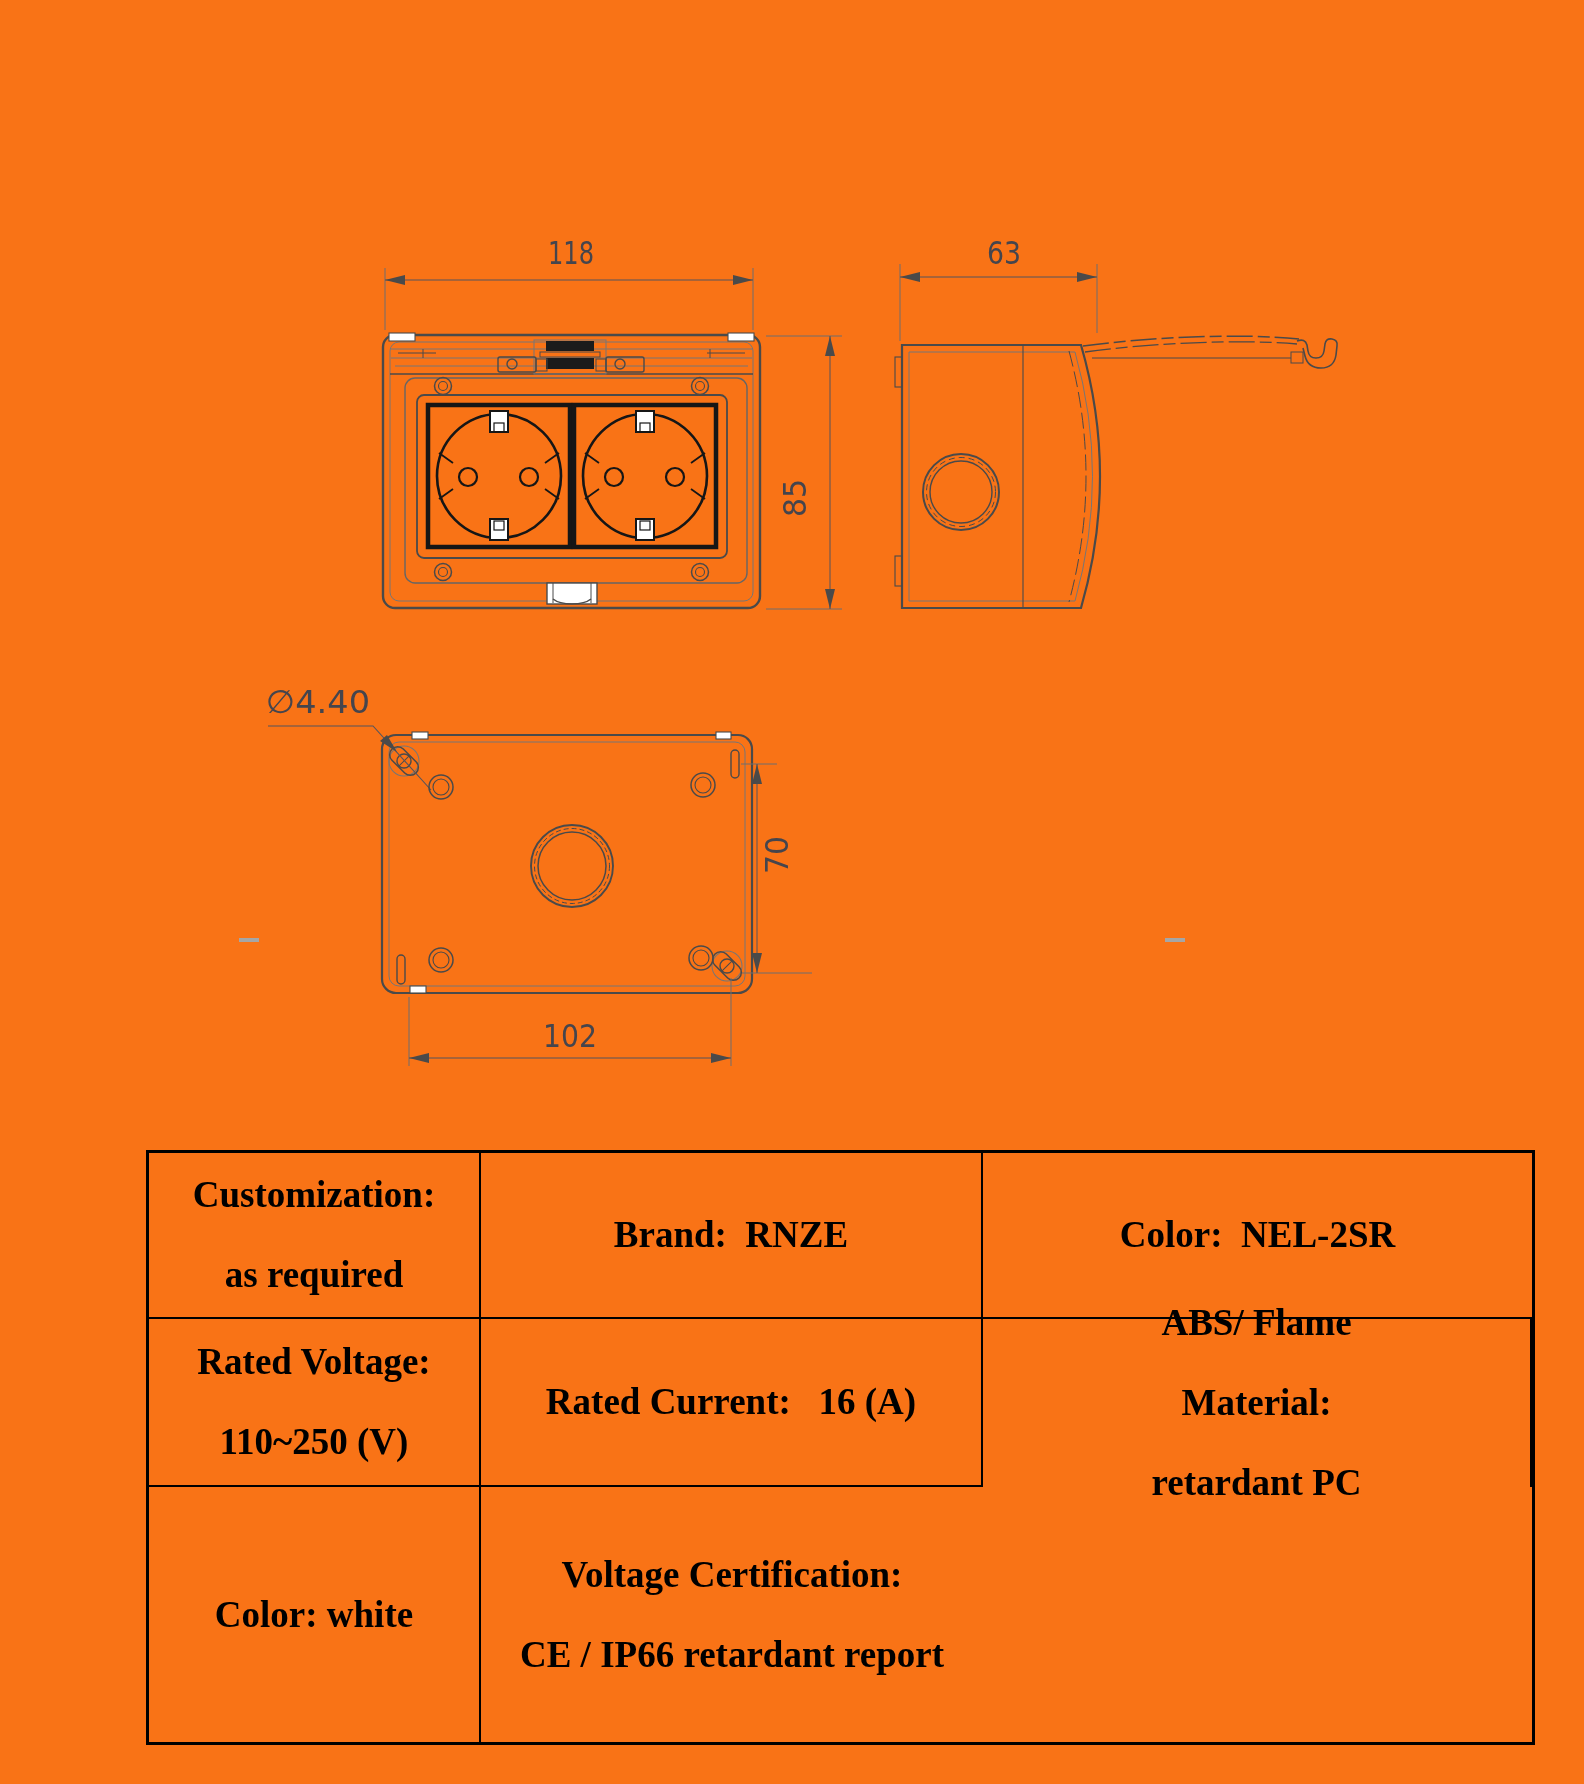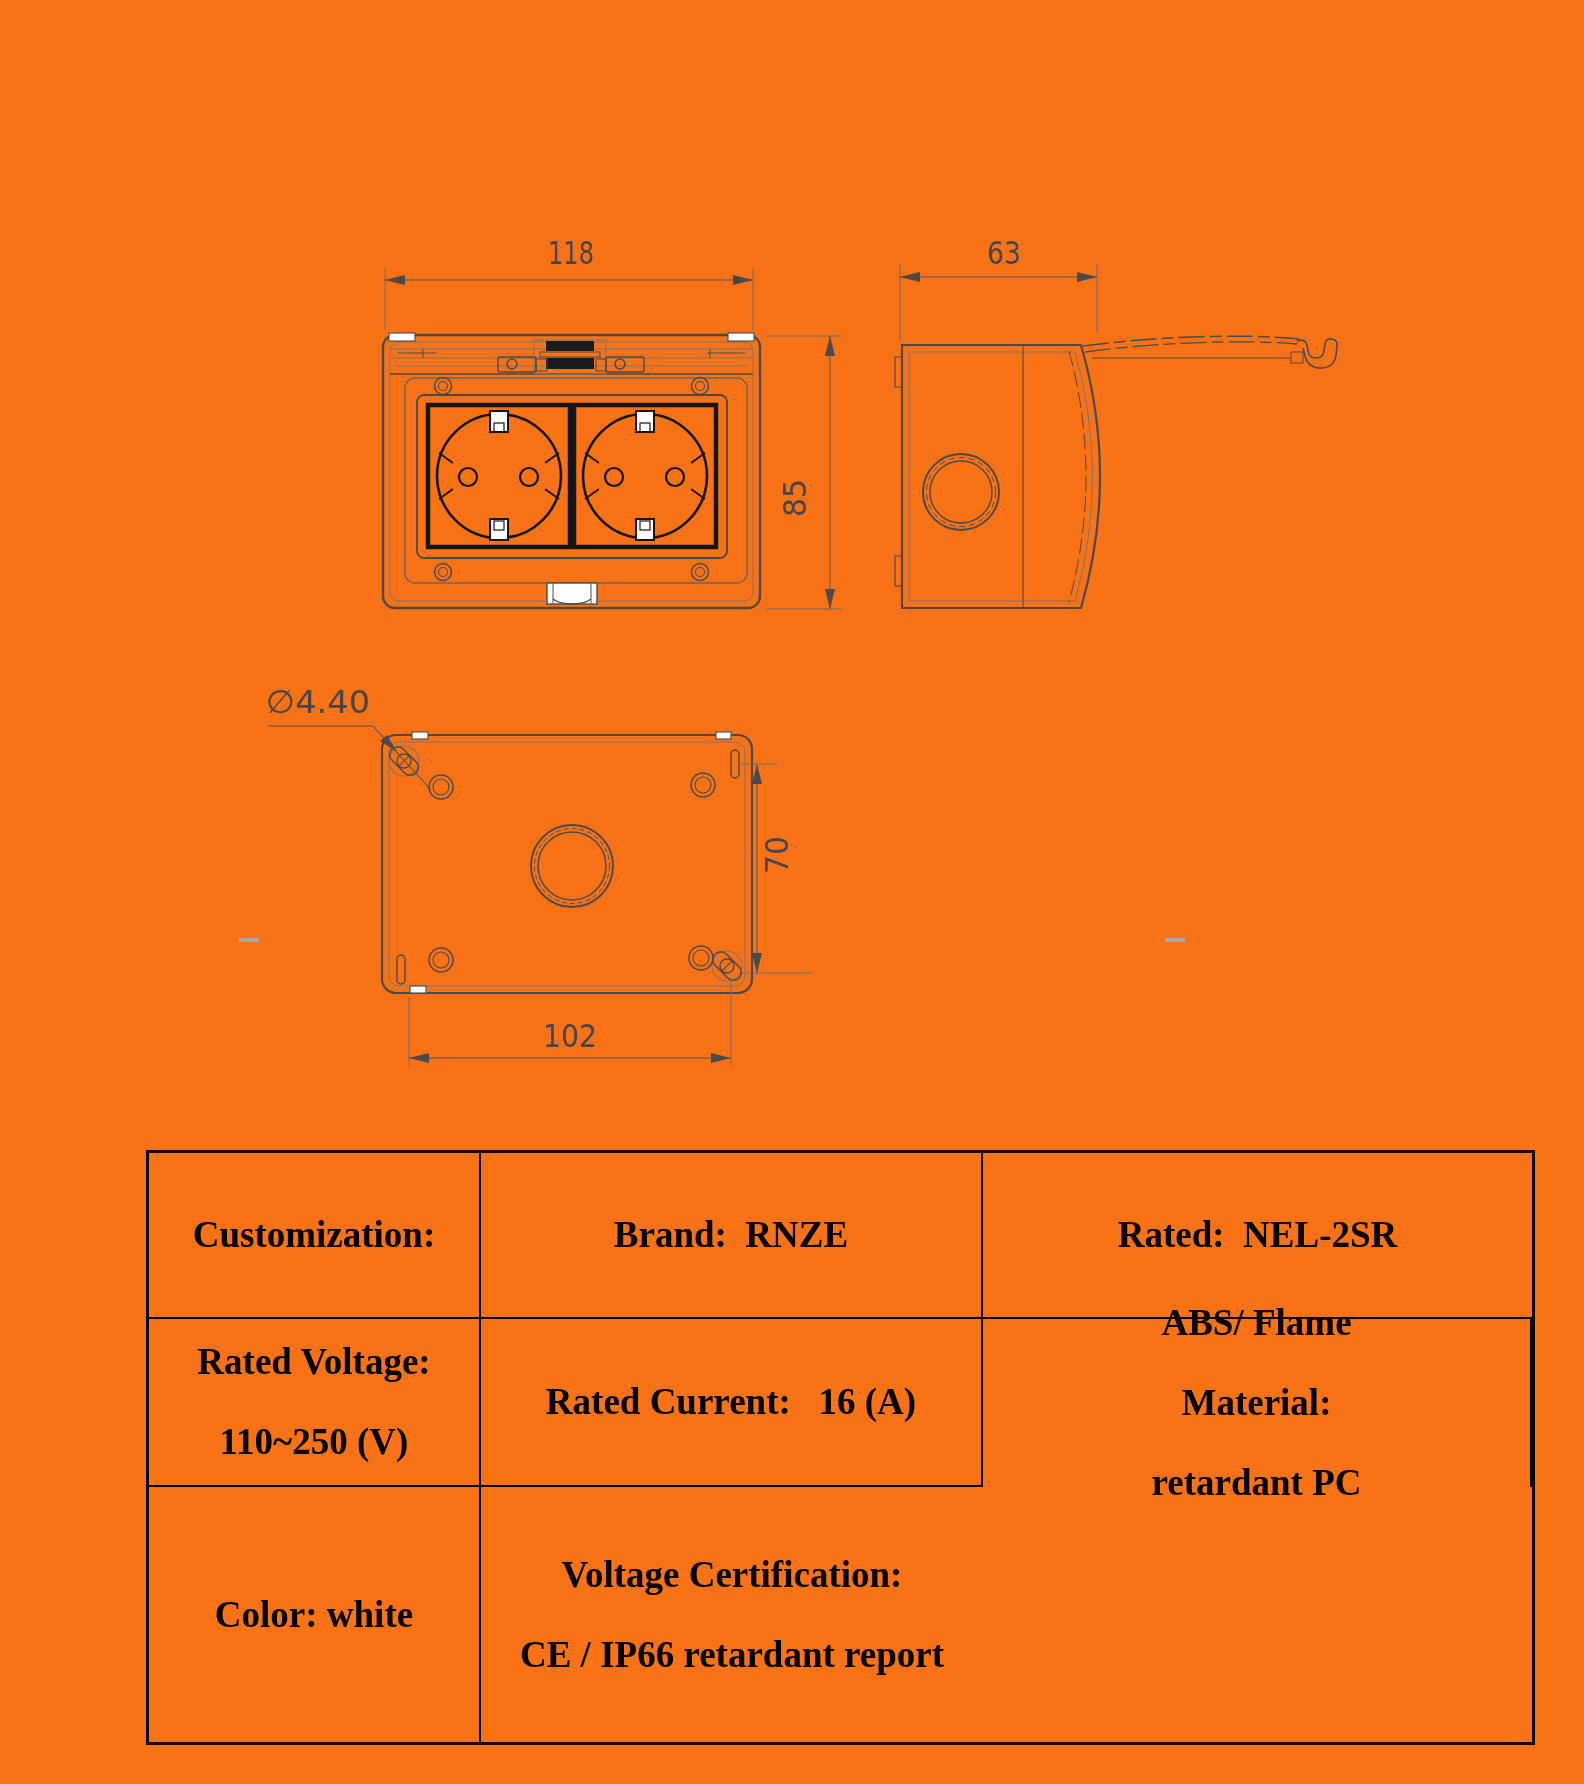--- a/index.html
+++ b/index.html
@@ -240,26 +240,27 @@
 
       <line x1="239" y1="940" x2="259" y2="940" stroke="#a6a6a6" stroke-width="4"></line>
       <line x1="1165" y1="940" x2="1185" y2="940" stroke="#a6a6a6" stroke-width="4"></line>
     </g>
   </svg>
 
   <div class="spec-table">
 
     <div class="spec-cell">
       <div class="cell-line">Customization:</div>
+      <div class="cell-line">as required</div>
     </div>
     <div class="spec-cell">
       <div class="cell-line">Brand: RNZE</div>
     </div>
     <div class="spec-cell last-col">
-      <div class="cell-line">Rated: NEL-2SR</div>
+      <div class="cell-line">Color: NEL-2SR</div>
     </div>
 
     <div class="spec-cell">
       <div class="cell-line">Rated Voltage:</div>
       <div class="cell-line">110~250 (V)</div>
     </div>
     <div class="spec-cell">
       <div class="cell-line">Rated Current:  16 (A)</div>
     </div>
 

